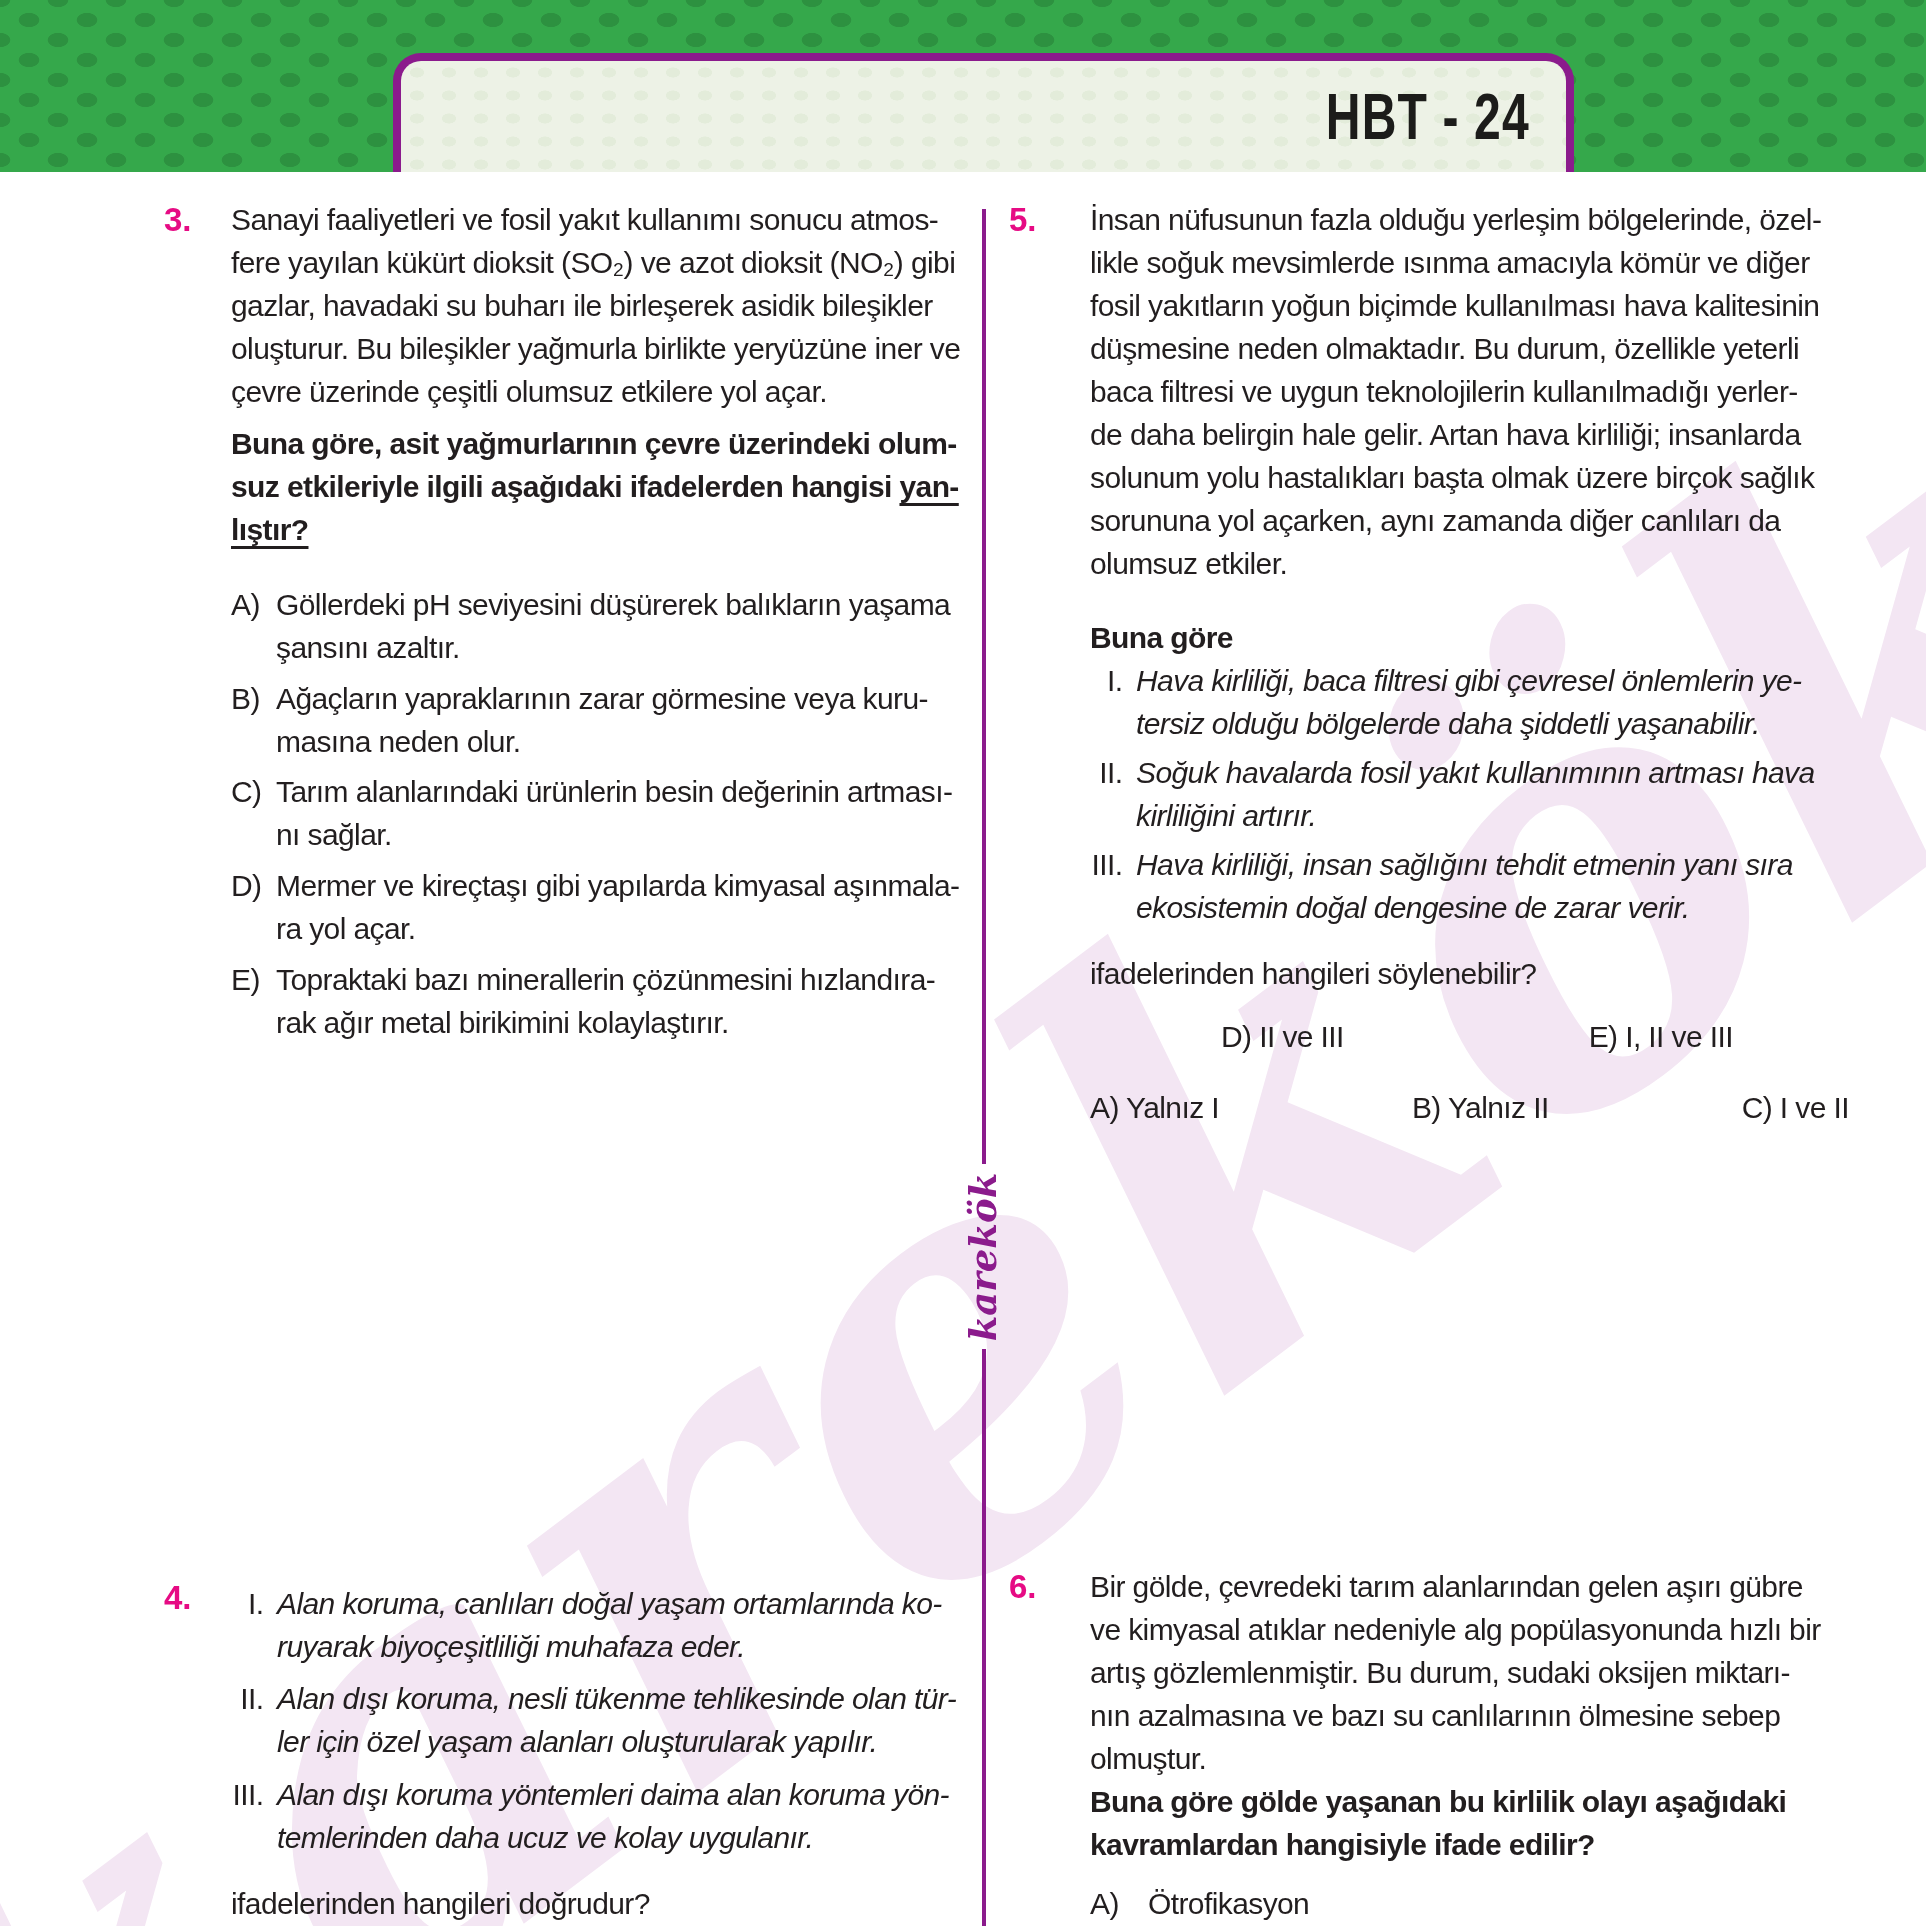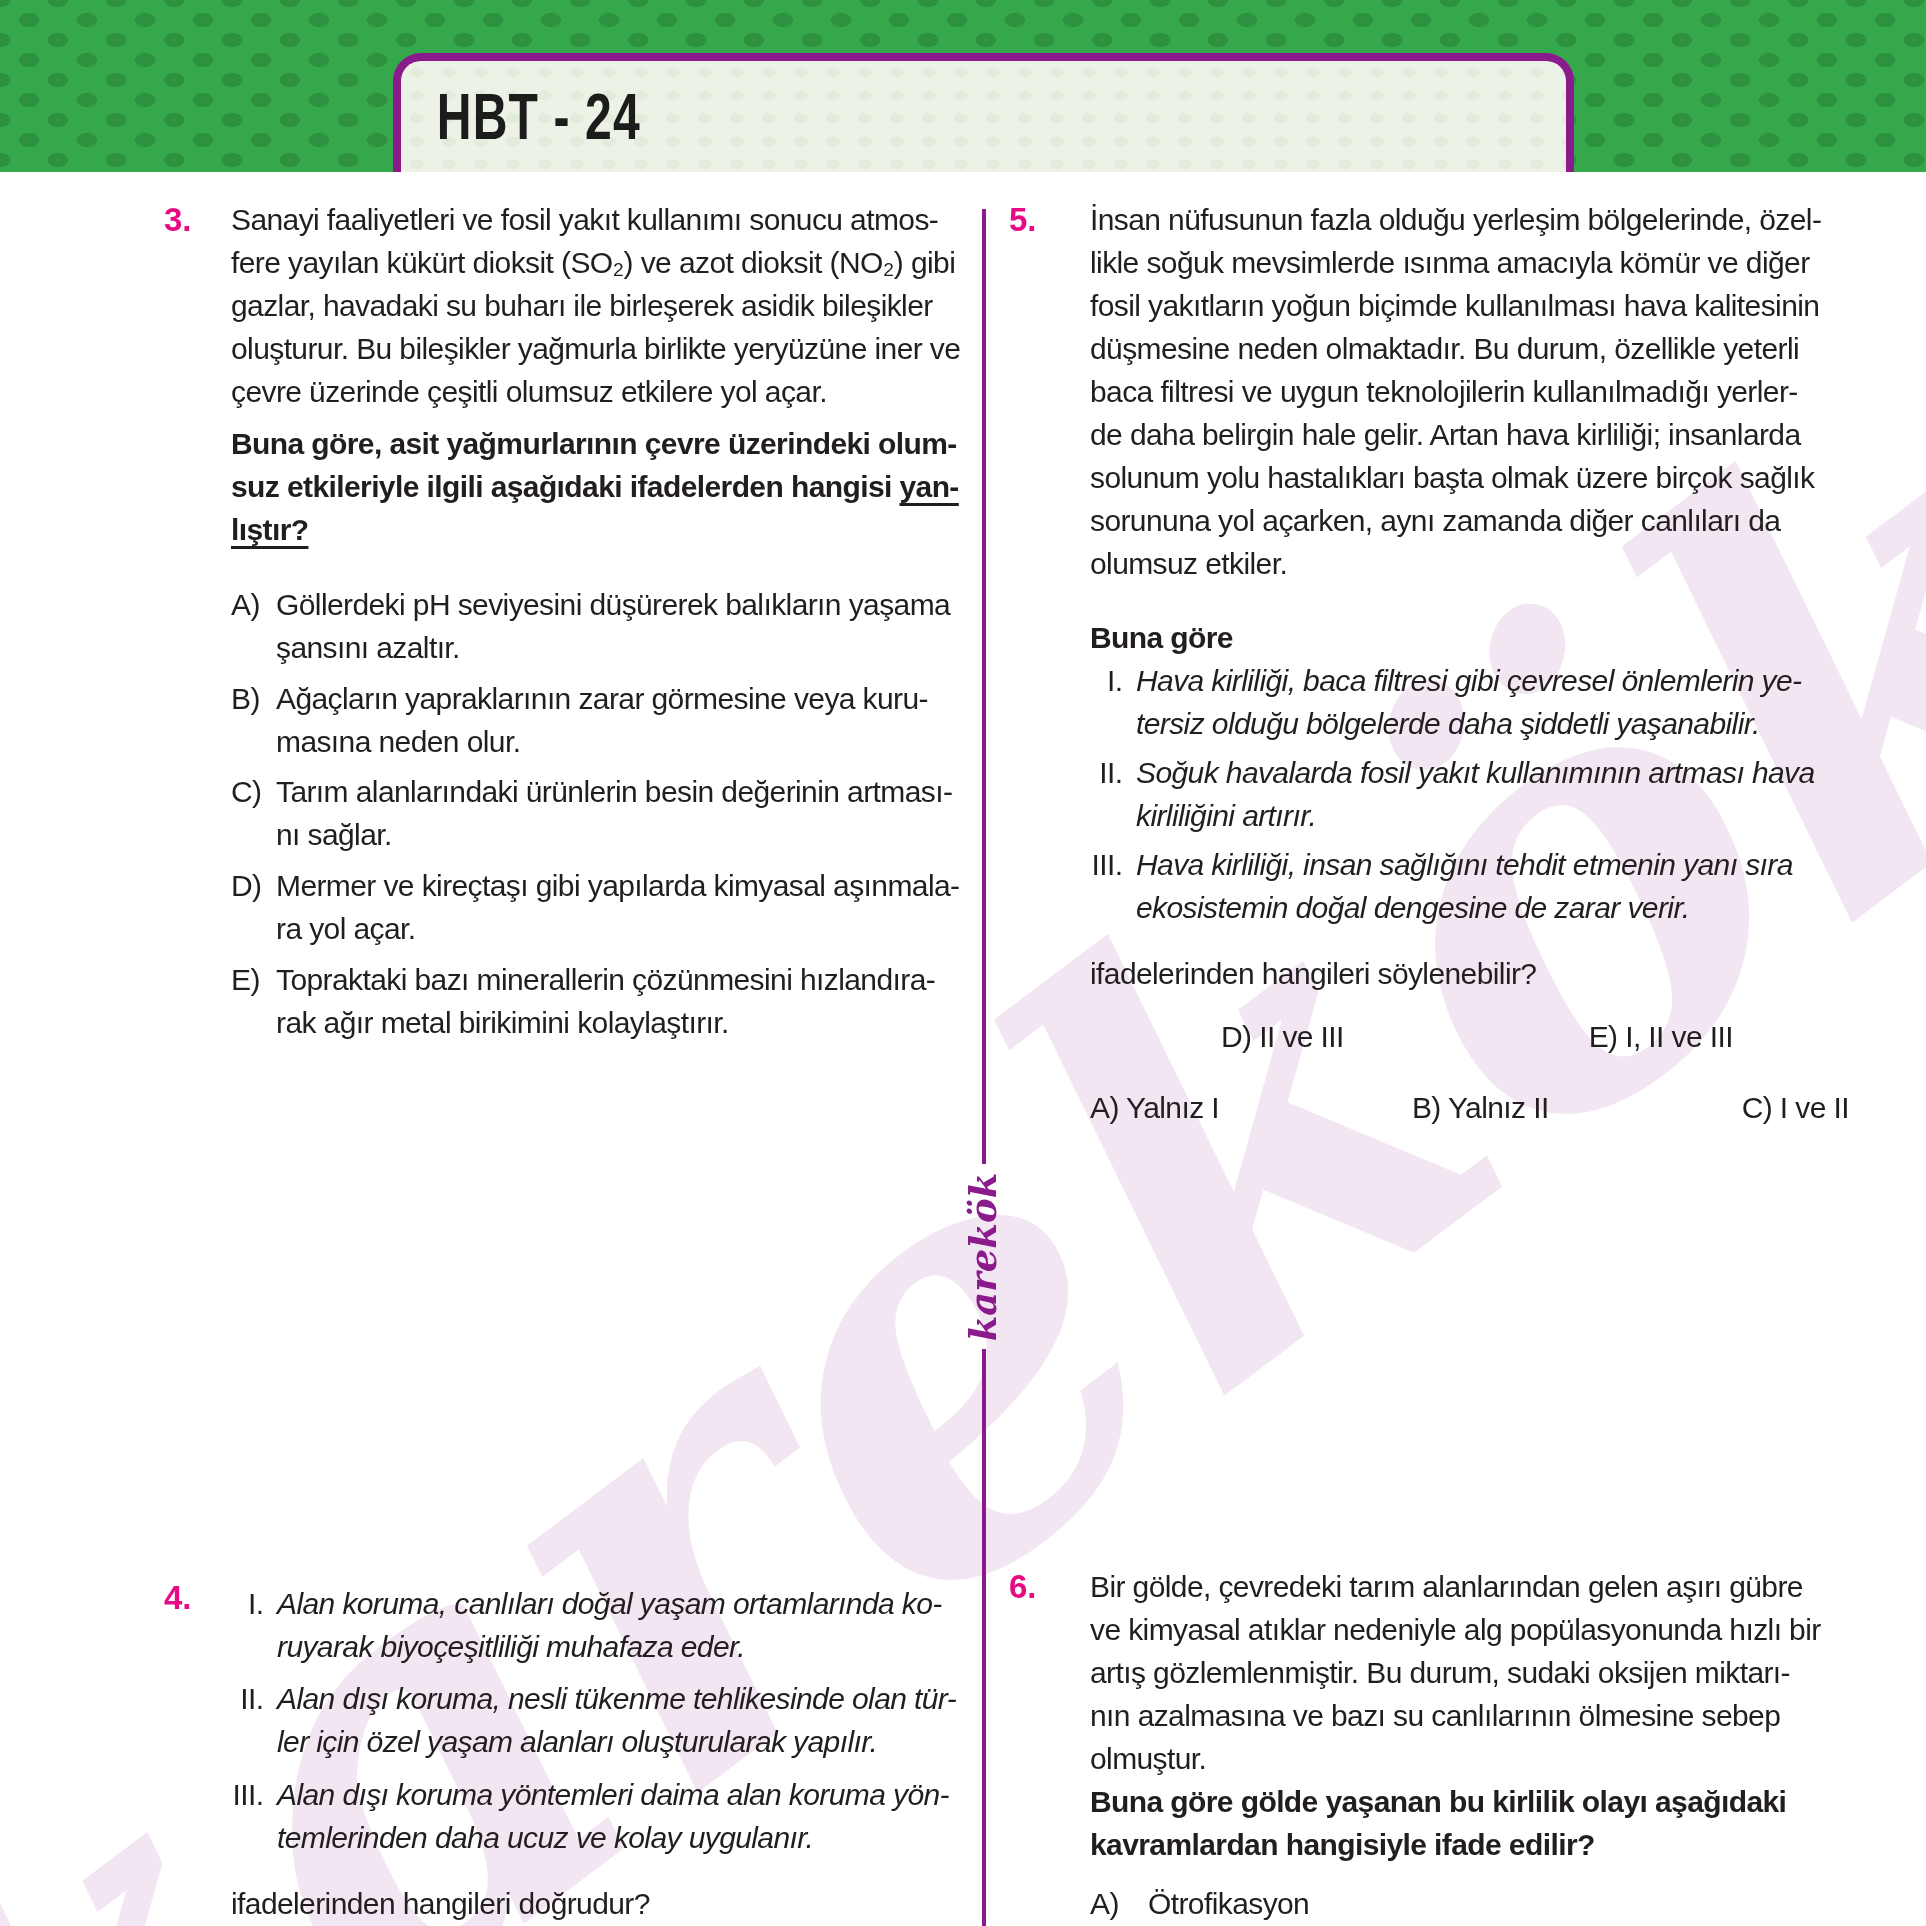--- a/index.html
+++ b/index.html
@@ -14,21 +14,21 @@
     background-image:radial-gradient(#2d9140 24%,rgba(0,0,0,0) 26%),
                      radial-gradient(#2d9140 24%,rgba(0,0,0,0) 26%);
     background-size:58px 40px;background-position:0 0,29px 20px;
   }
   .header-box{
     position:absolute;left:393px;top:53px;width:1181px;height:119px;box-sizing:border-box;
     border:8.5px solid #8b1b8c;border-bottom:none;border-radius:28px 28px 0 0;
     background-color:#edf2e6;
     background-image:radial-gradient(#e3ecda 30%,rgba(0,0,0,0) 32%);
     background-size:32px 23px;
-    display:flex;align-items:center;justify-content:flex-start;z-index:1;
+    display:flex;align-items:center;justify-content:flex-end;z-index:1;
   }
   .header-title{
     font-size:65px;font-weight:bold;letter-spacing:1.5px;color:#1c1c1a;
     transform:scaleX(0.74);white-space:nowrap;
   }
   
   .watermark{
     position:absolute;left:-366px;top:1021px;width:2697px;text-align:center;line-height:1.05;
     font-family:"DejaVu Serif",serif;font-style:italic;font-weight:bold;
     font-size:578px;color:#f3e6f3;transform:rotate(-37deg);z-index:0;white-space:nowrap;

